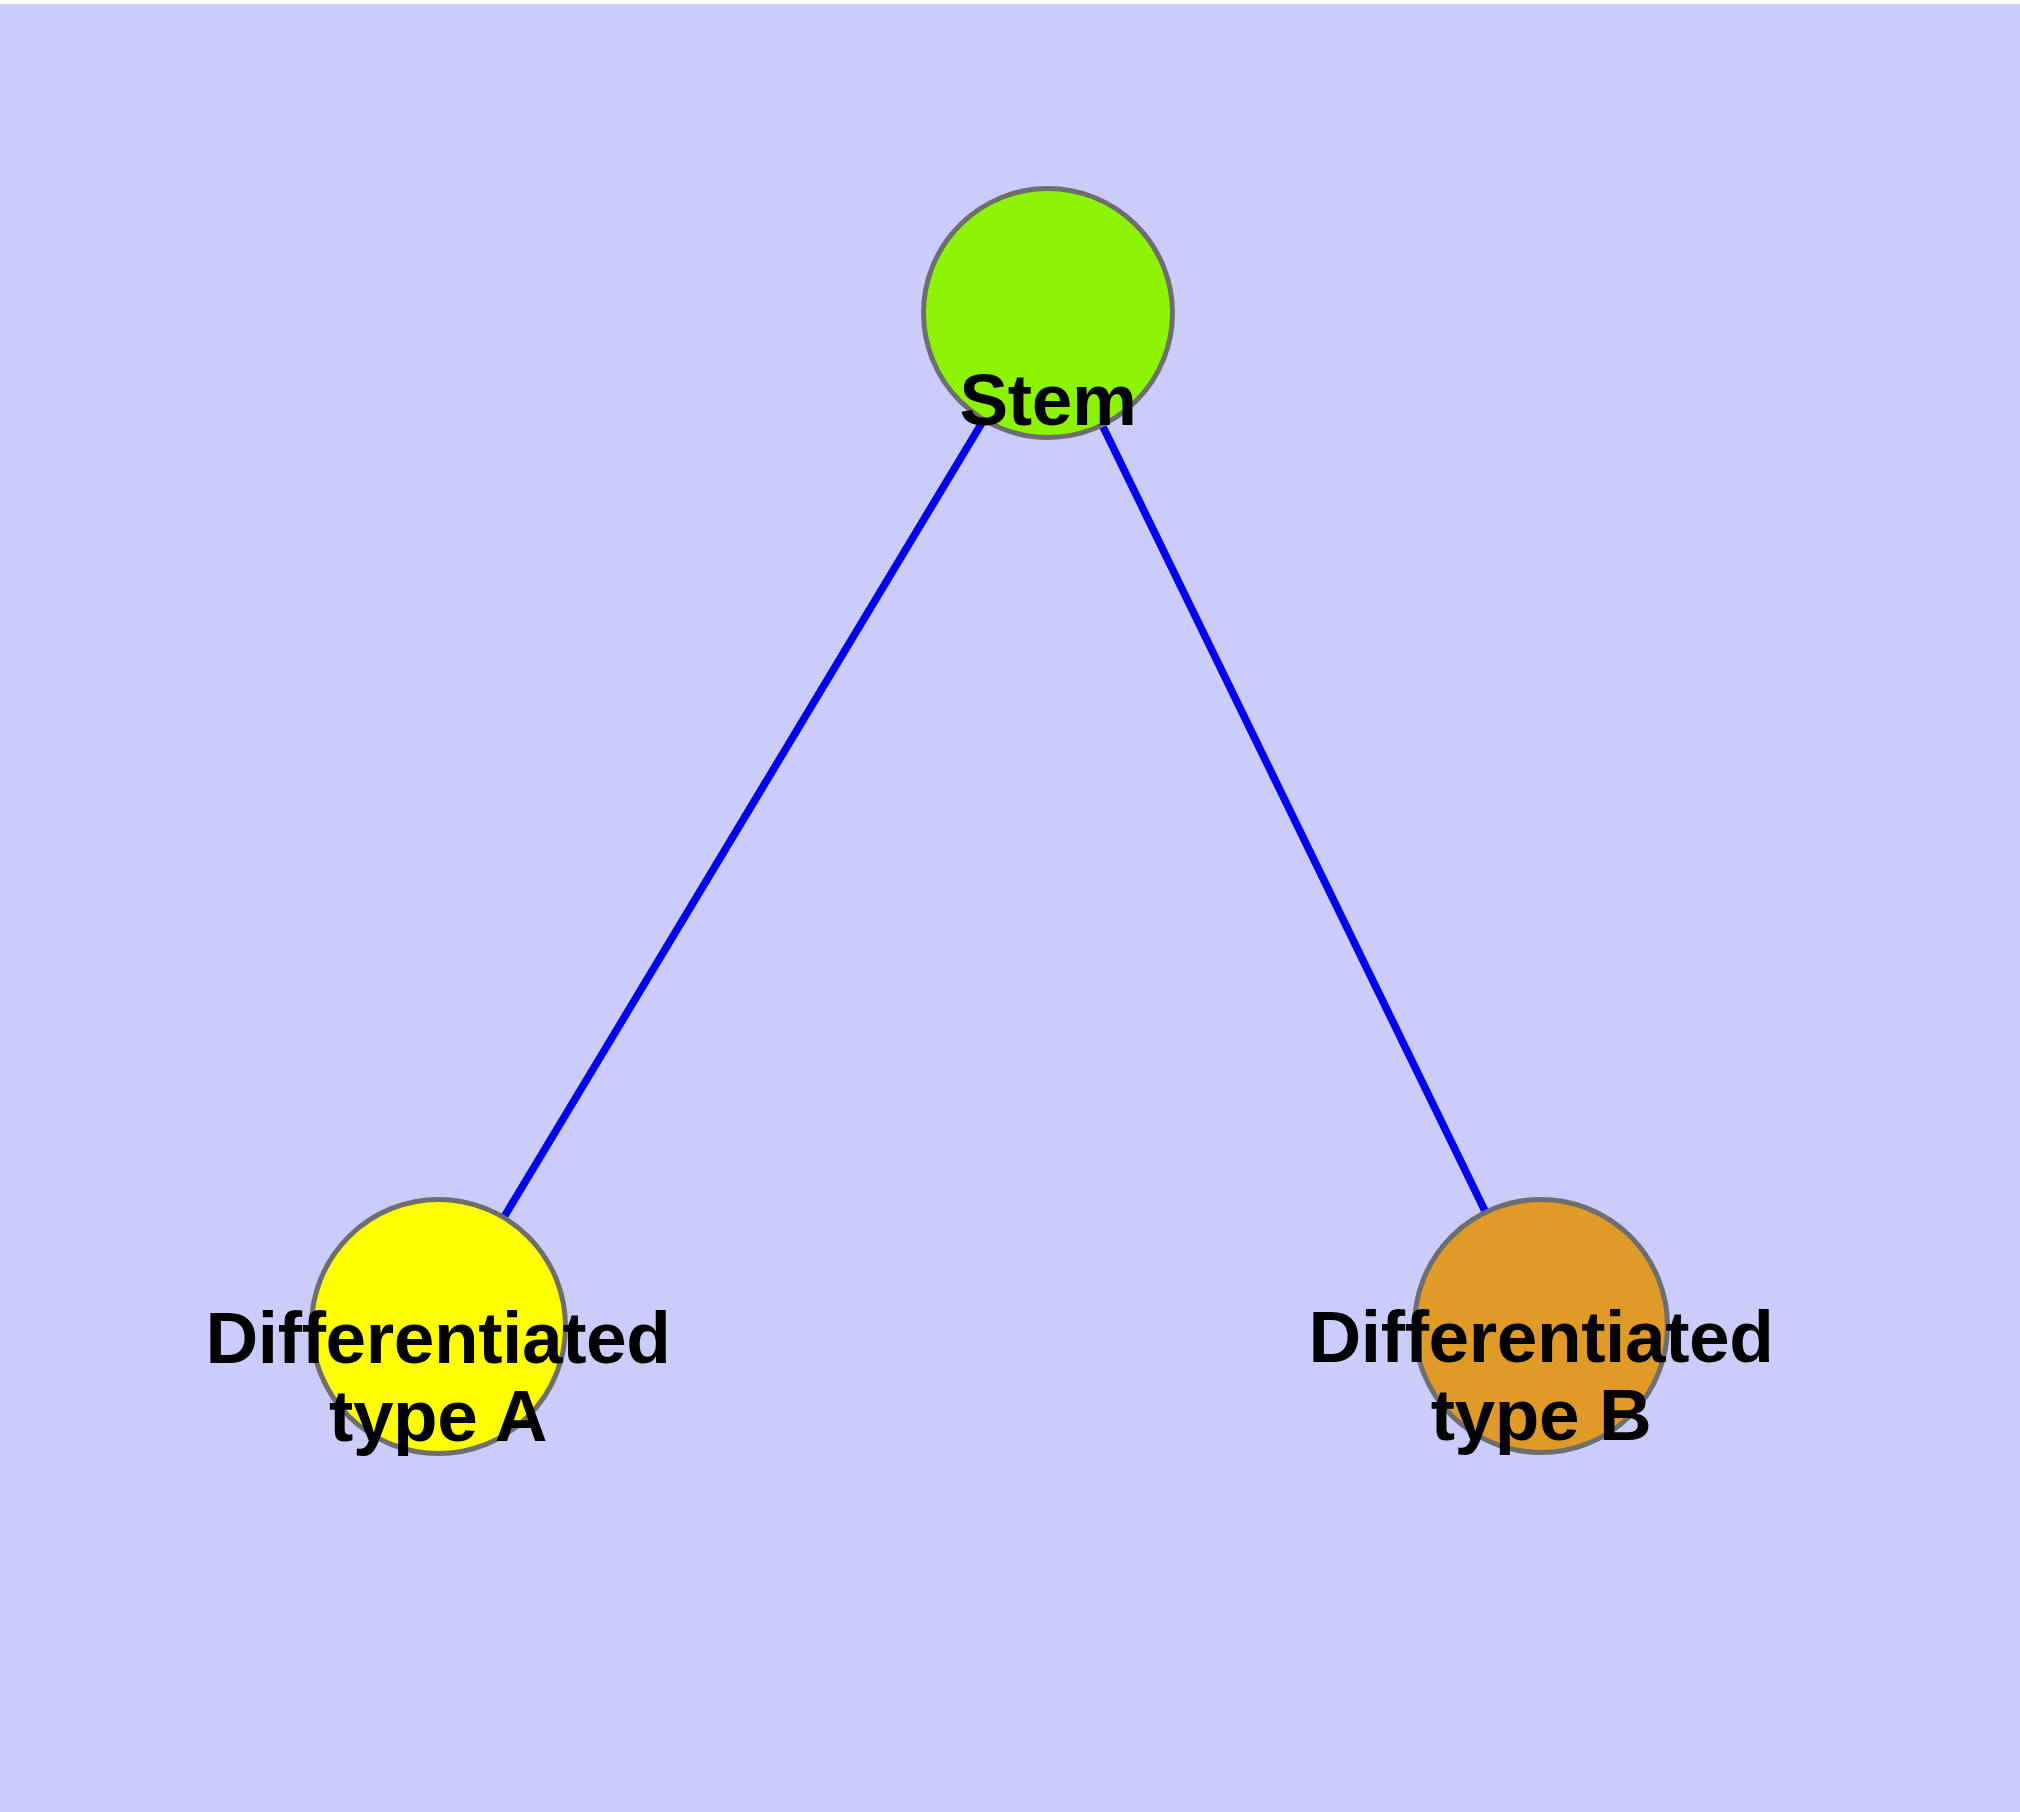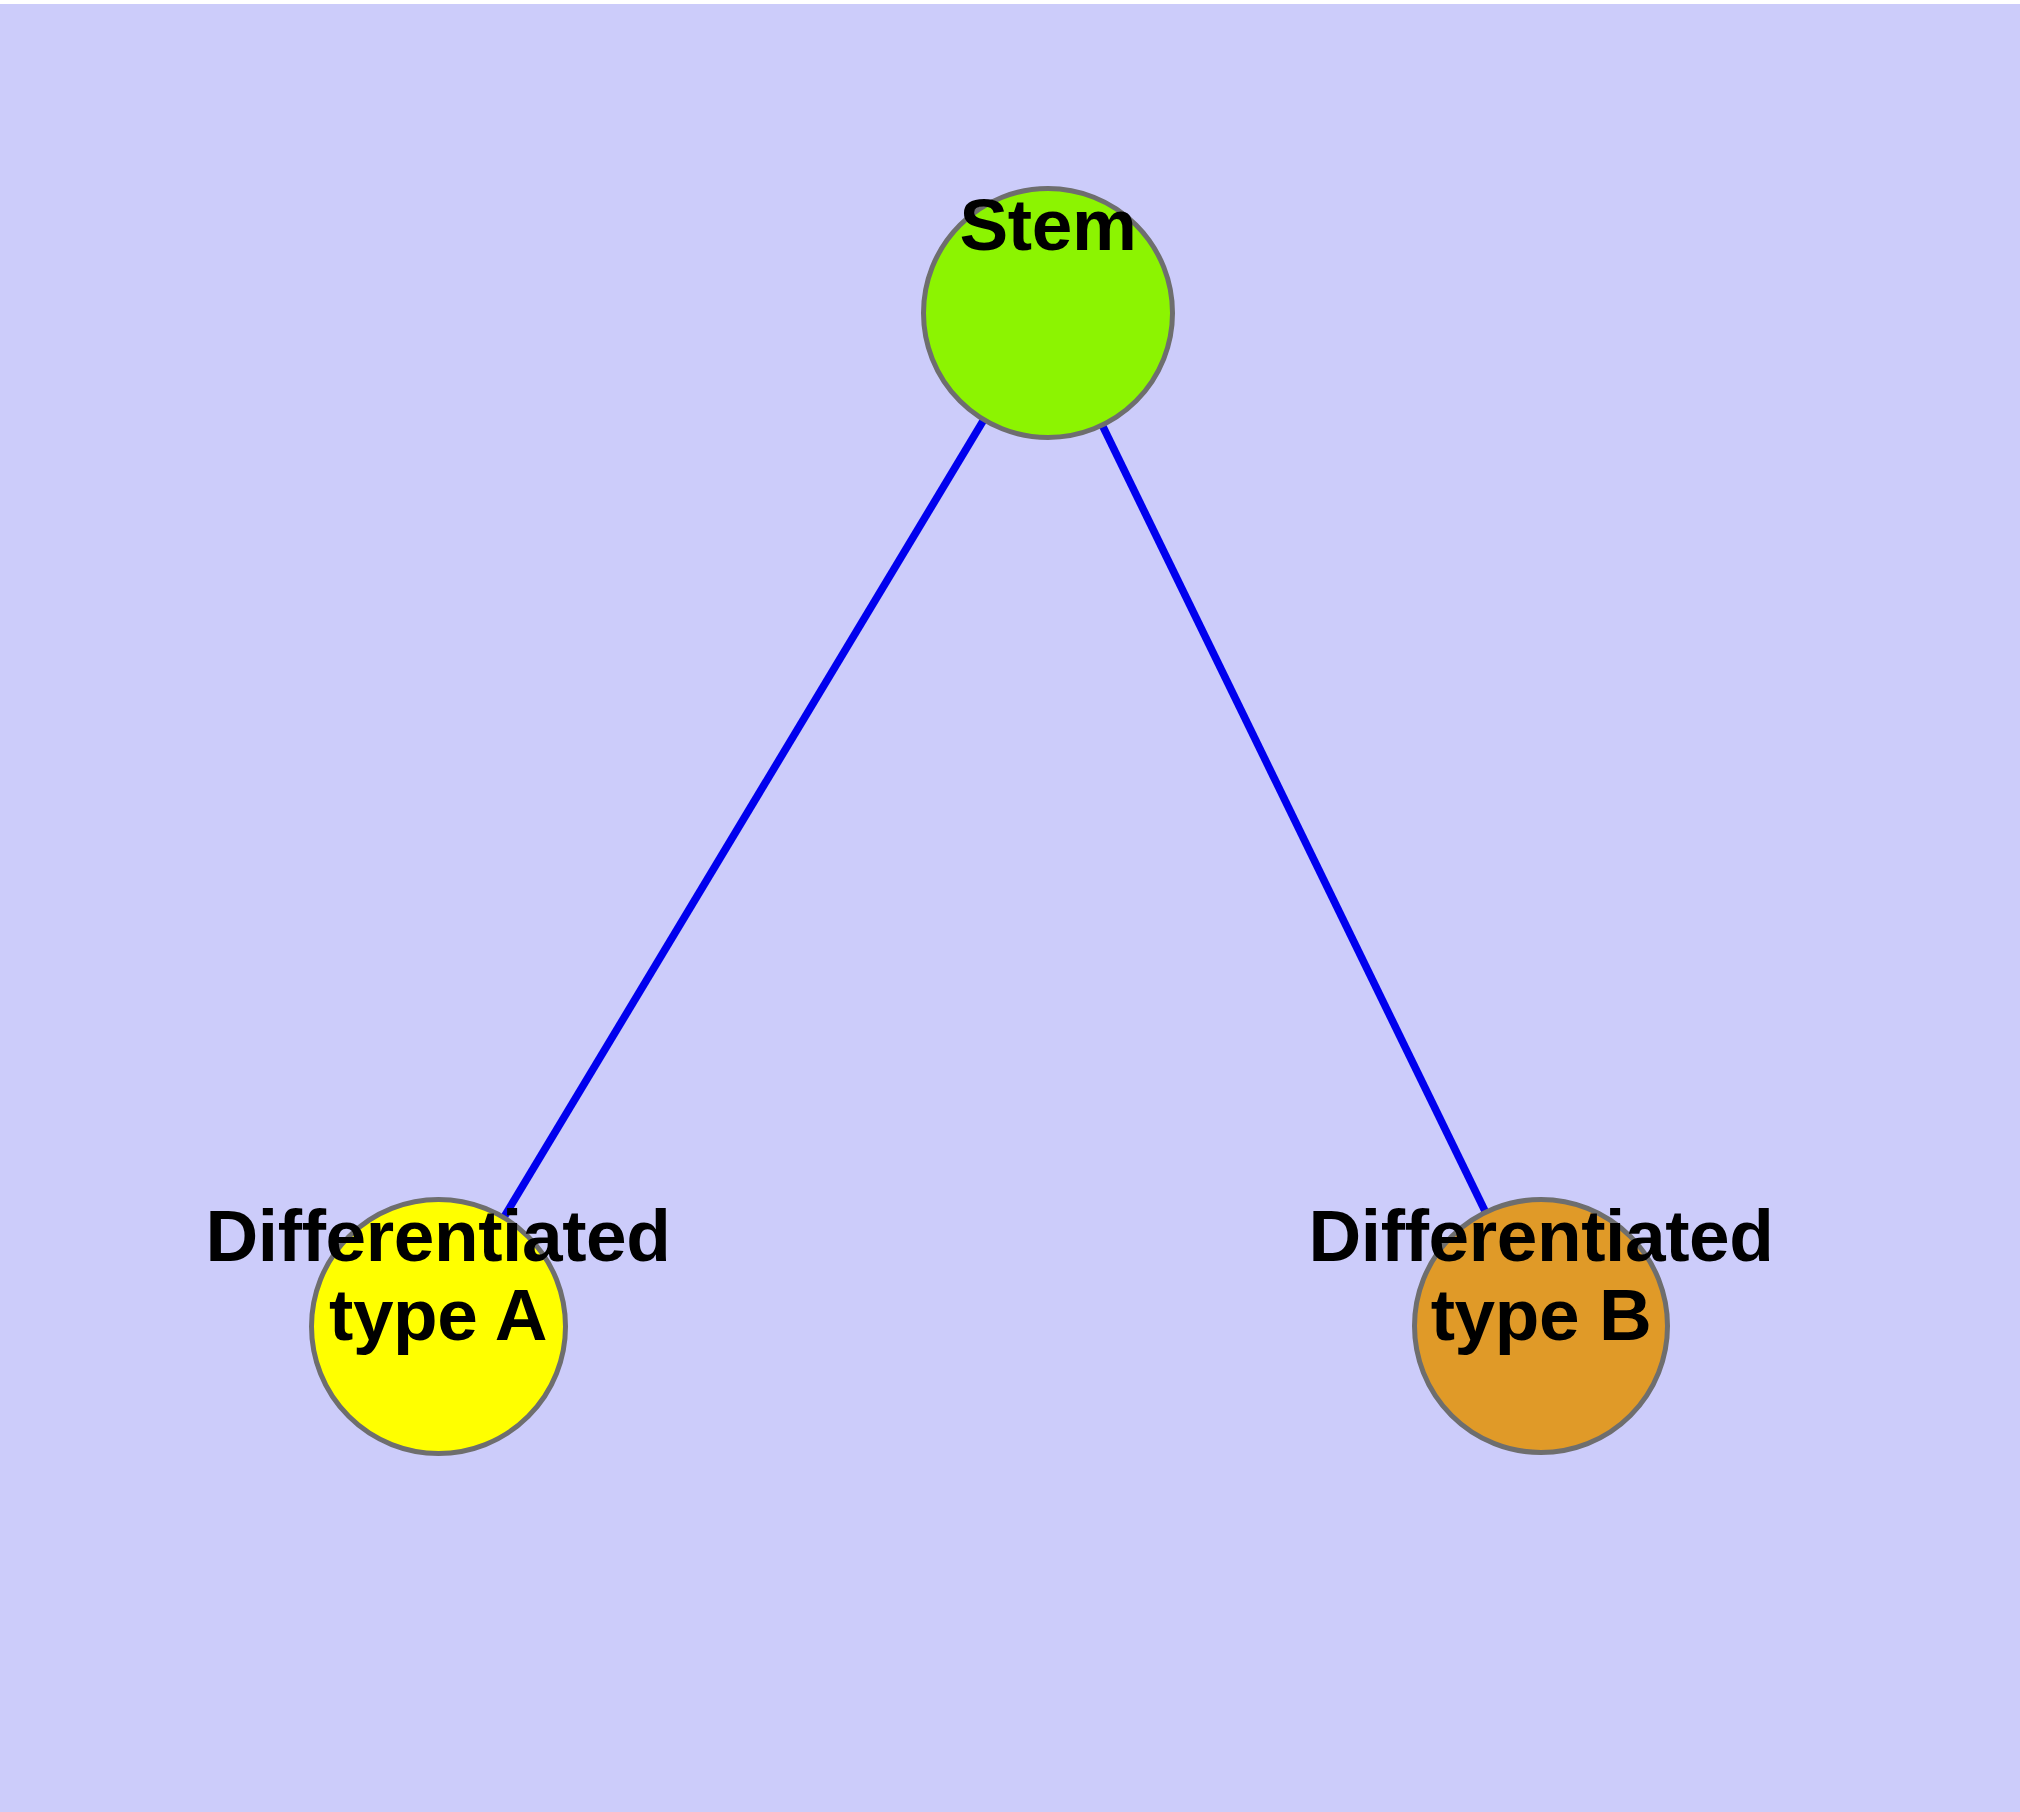--- a/index.html
+++ b/index.html
@@ -29,21 +29,21 @@
     left: 0;
     top: 0;
     width: 2021px;
     height: 1808px;
     display: block;
   }
   .node-group {
     position: absolute;
     transform: translate(-50%, -50%);
     display: flex;
-    align-items: flex-start;
+    align-items: flex-end;
     justify-content: center;
   }
   .node-circle {
     position: absolute;
     left: 50%;
     top: 50%;
     transform: translate(-50%, -50%);
     border-radius: 50%;
     box-sizing: border-box;
     border: 5.1px solid #6e6e6e;

